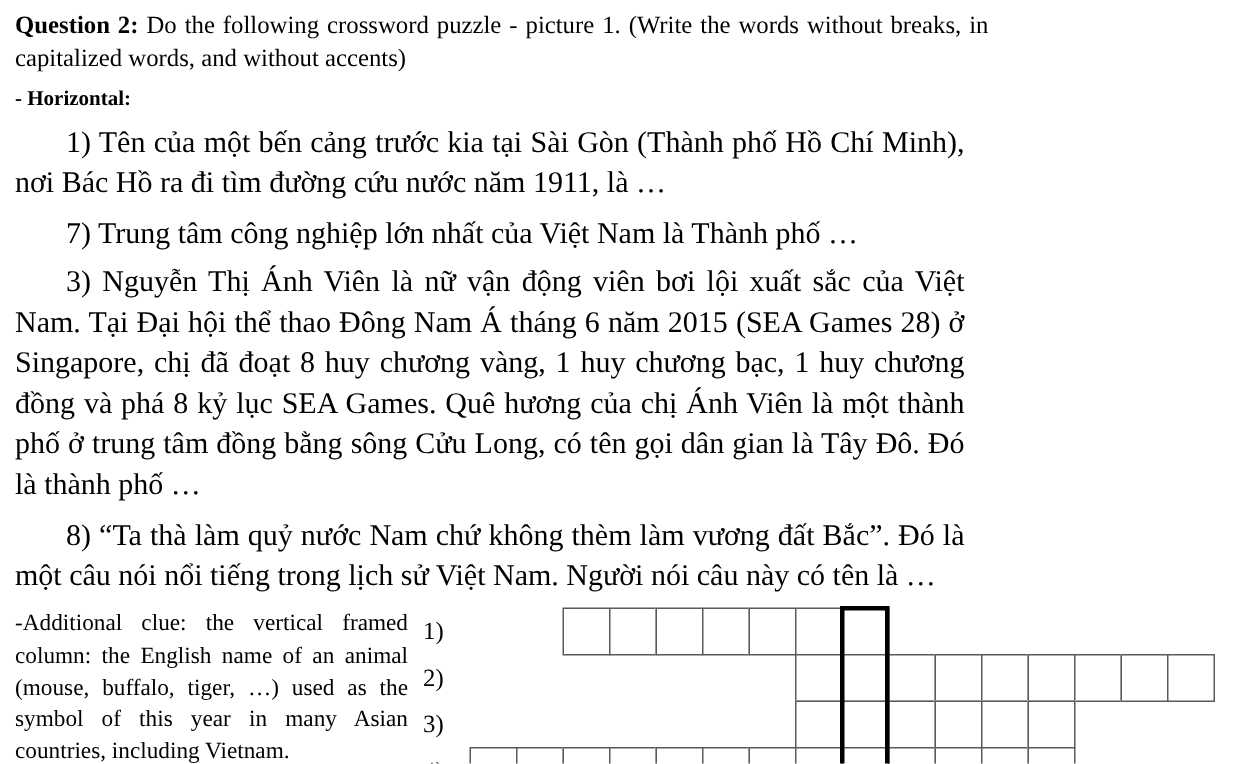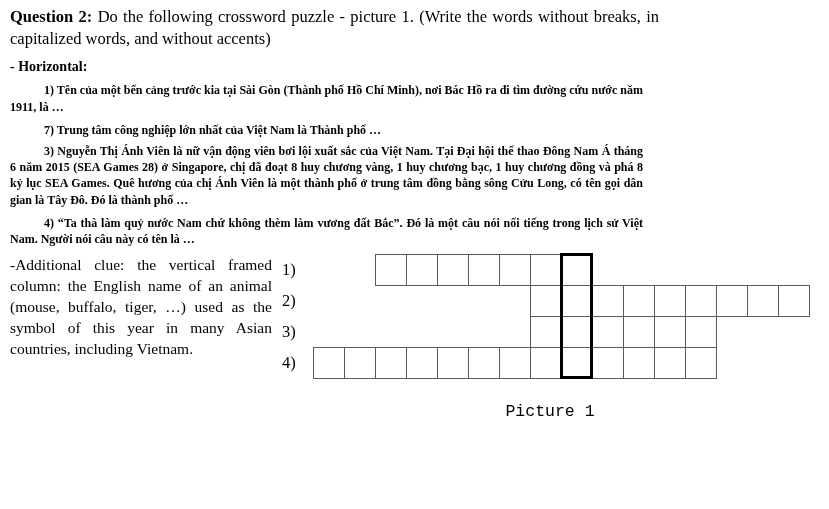--- a/index.html
+++ b/index.html
@@ -35,27 +35,26 @@
   .q-head b { font-weight: bold; }
 
   .section-label {
     font-size: 14px;
     line-height: 1.33;
     margin: 0 0 6px 0;
     font-weight: bold;
   }
 
   .clue {
-    font-size: 12px;
+    font-size: 20px;
     line-height: 1.35;
     text-align: justify;
     text-justify: inter-word;
     margin: 0 16px 7px 0;
     text-indent: 34px;
-    font-weight: bold;
   }
   .clue-tight {
     margin-bottom: 5px;
   }
 
   
   .lower {
     position: relative;
     margin-top: 4px;
     height: 175px;
@@ -140,21 +139,21 @@
 
 <div class="page">
 
   <p class="q-head"><b>Question 2:</b><span> Do the following crossword puzzle - picture 1. (Write the words without breaks, in capitalized words, and without accents)</span></p>
 
   <p class="section-label">- Horizontal:</p>
 
   <p class="clue">1) Tên của một bến cảng trước kia tại Sài Gòn (Thành phố Hồ Chí Minh), nơi Bác Hồ ra đi tìm đường cứu nước năm 1911, là …</p>
   <p class="clue clue-tight">7) Trung tâm công nghiệp lớn nhất của Việt Nam là Thành phố …</p>
   <p class="clue">3) Nguyễn Thị Ánh Viên là nữ vận động viên bơi lội xuất sắc của Việt Nam. Tại Đại hội thể thao Đông Nam Á tháng 6 năm 2015 (SEA Games 28) ở Singapore, chị đã đoạt 8 huy chương vàng, 1 huy chương bạc, 1 huy chương đồng và phá 8 kỷ lục SEA Games. Quê hương của chị Ánh Viên là một thành phố ở trung tâm đồng bằng sông Cửu Long, có tên gọi dân gian là Tây Đô. Đó là thành phố …</p>
-  <p class="clue">4) “Ta thà làm quỷ nước Nam chứ không thèm làm vương đất Bắc”. Đó là một câu nói nổi tiếng trong lịch sử Việt Nam. Người nói câu này có tên là …</p>
+  <p class="clue">8) “Ta thà làm quỷ nước Nam chứ không thèm làm vương đất Bắc”. Đó là một câu nói nổi tiếng trong lịch sử Việt Nam. Người nói câu này có tên là …</p>
 
   <div class="lower">
 
     <div class="note">-Additional clue: the vertical framed column: the English name of an animal (mouse, buffalo, tiger, …) used as the symbol of this year in many Asian countries, including Vietnam.</div>
 
     <div class="grid-area">
       <div class="row-labels" id="row-labels">
           <div class="row-label" style="top: 8px;">1)</div>
           <div class="row-label" style="top: 39px;">2)</div>
           <div class="row-label" style="top: 70px;">3)</div>

